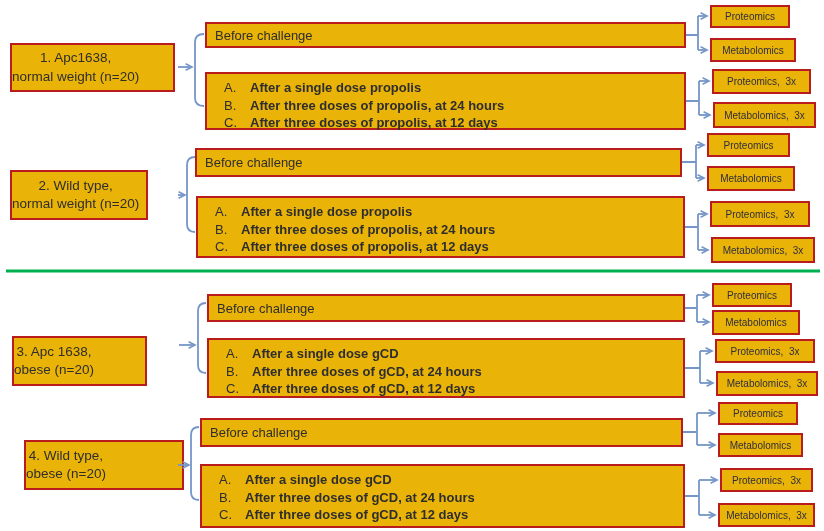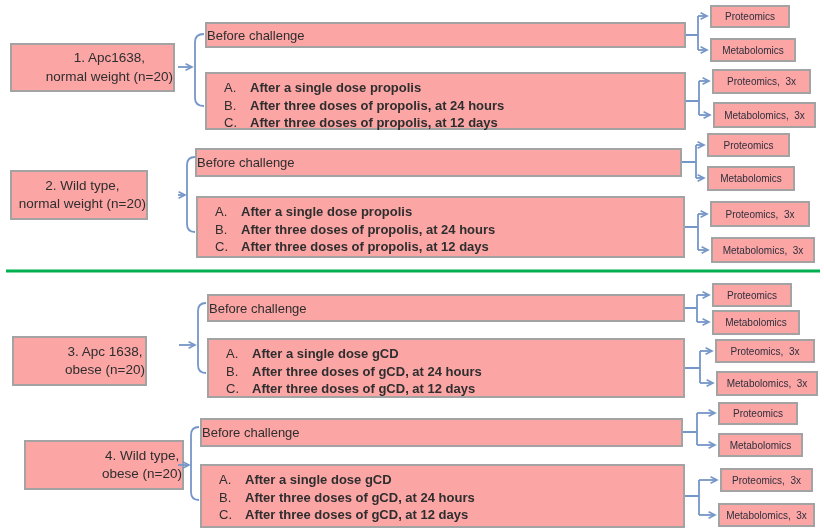--- a/index.html
+++ b/index.html
@@ -1,24 +1,24 @@
 <!DOCTYPE html>
 <html><head>
 <meta charset="utf-8">
 <style>
   html,body{margin:0;padding:0;background:#ffffff;}
   #stage{
     position:relative;width:824px;height:531px;background:#ffffff;overflow:hidden;
     font-family:"Liberation Sans","DejaVu Sans",sans-serif;color:#2e2e2e;
   }
-  .box{position:absolute;background:#fca5a5;border:2px solid #a3a3a3;box-sizing:border-box;}
-  .gbox{display:flex;align-items:center;justify-content:flex-end;text-align:center;
+  .box{position:absolute;background:#eab308;border:2px solid #b91c1c;box-sizing:border-box;}
+  .gbox{display:flex;align-items:center;justify-content:flex-start;text-align:center;
         font-size:13.5px;line-height:1.35;}
   .glabel{white-space:pre-line;}
-  .mbox{display:flex;align-items:center;font-size:13px;}
+  .mbox{display:flex;align-items:center;font-size:13px;padding-left:8px;}
   .abox{font-size:13px;padding-top:5px;}
   .arow{display:flex;line-height:17.5px;}
   .letter{width:26px;margin-left:17px;flex:none;}
   .atext{flex:1;font-weight:bold;}
   .rbox{display:flex;align-items:center;justify-content:center;font-size:10px;
         white-space:pre;color:#2f2f3c;}
   svg#conn{position:absolute;left:0;top:0;pointer-events:none;z-index:5;}
 
   
   .g1-box{left:10px;top:43px;width:165px;height:49px;}

